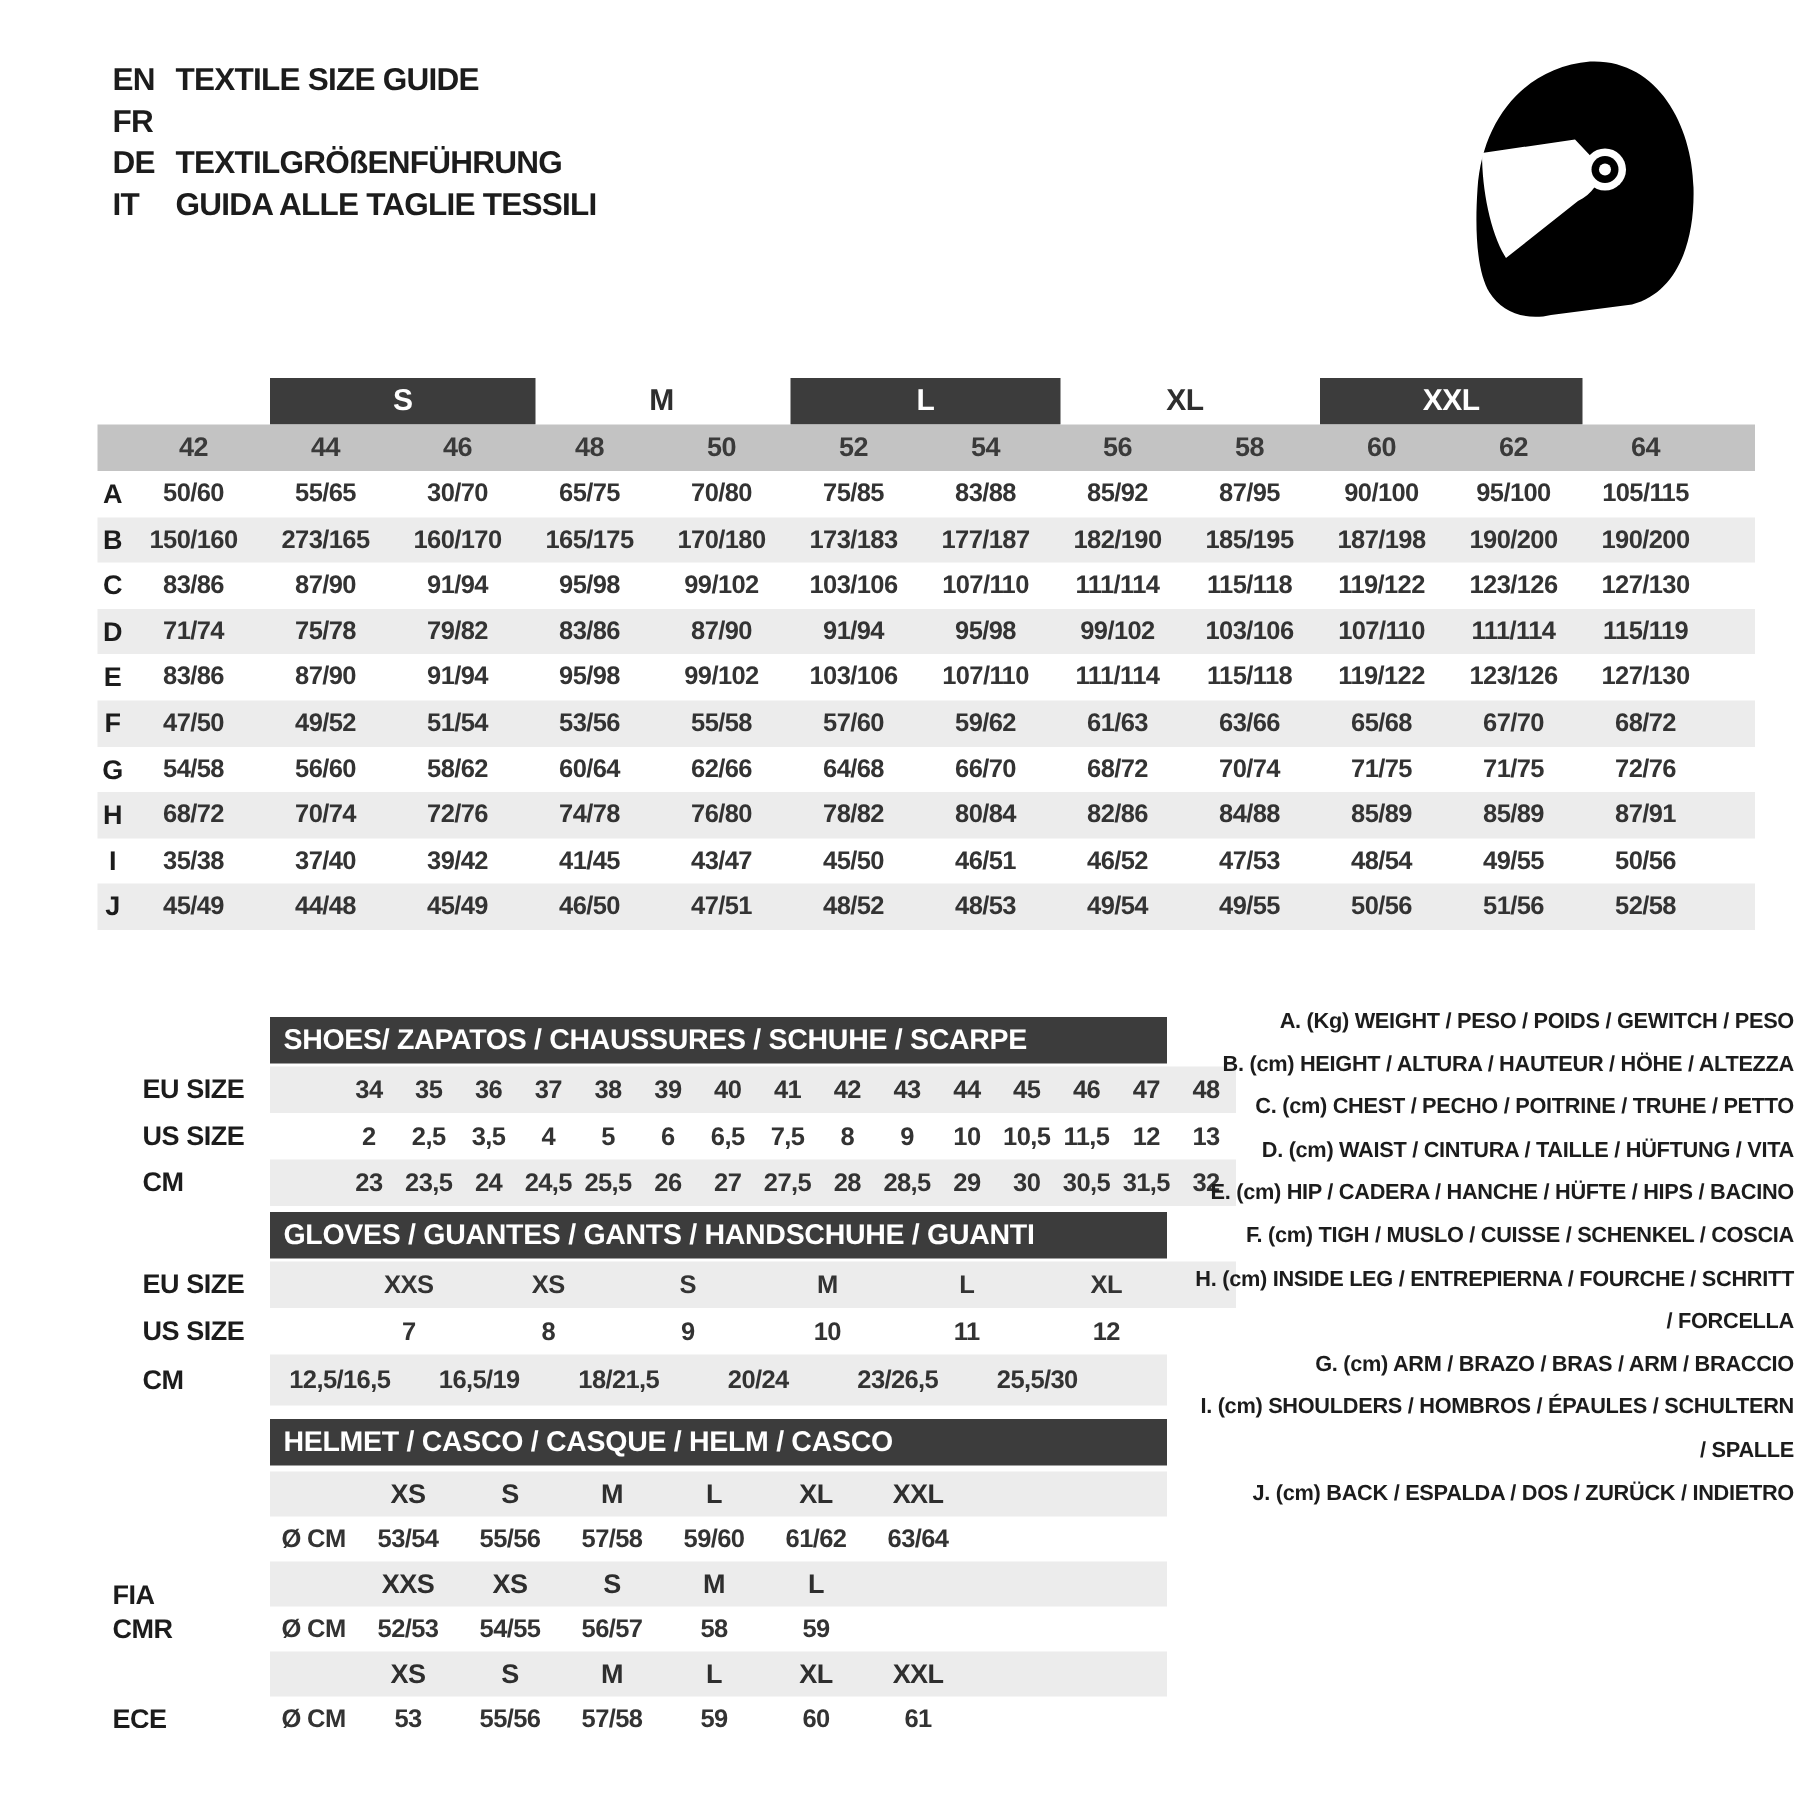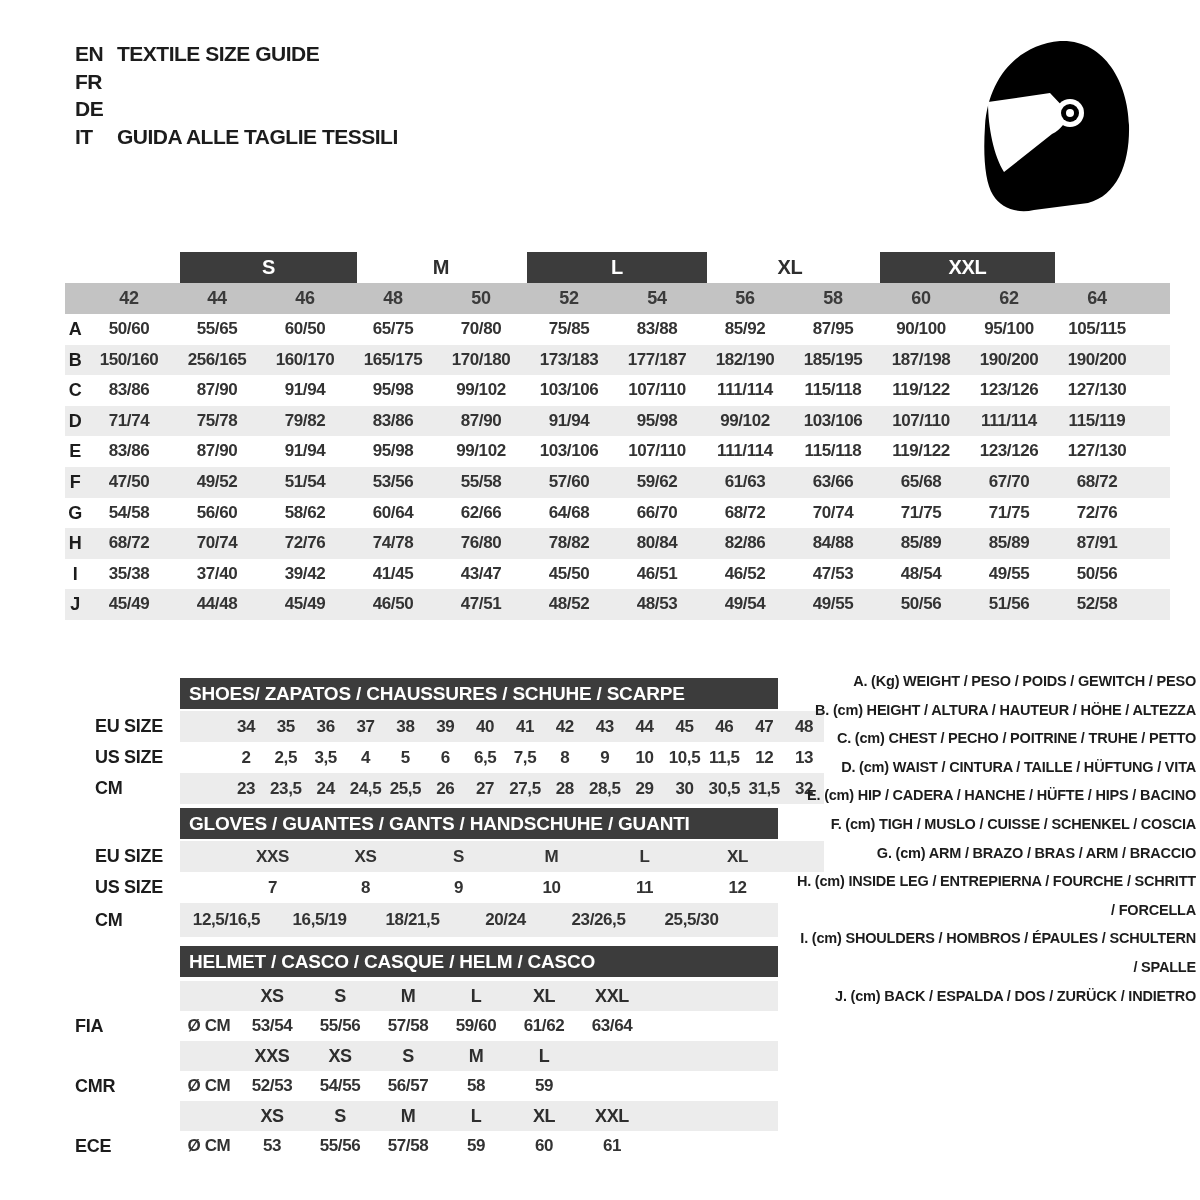--- a/index.html
+++ b/index.html
@@ -64,20 +64,21 @@
   <div class="lang-list">
       <div class="lang-row">
         <div class="lang-code">EN</div>
         <div class="lang-label">TEXTILE SIZE GUIDE</div>
       </div>
       <div class="lang-row">
         <div class="lang-code">FR</div>
       </div>
       <div class="lang-row">
         <div class="lang-code">DE</div>
+        <div class="lang-label">TEXTILGRÖßENFÜHRUNG</div>
       </div>
       <div class="lang-row">
         <div class="lang-code">IT</div>
         <div class="lang-label">GUIDA ALLE TAGLIE TESSILI</div>
       </div>
     </div>
 
   <div class="logo">
     <svg width="155" height="175" viewBox="0 0 155 175" aria-hidden="true">
       <path fill="#000" d="M82 3 C 38 7 10 42 7 88 C 5 118 7 144 15 157 C 23 170 39 176 56 172 L 110 165 C 140 157 152 124 151 87 C 150 44 126 1 82 3 Z"></path>
@@ -111,36 +112,36 @@
       <div class="cell">62</div>
       <div class="cell">64</div>
       <div class="cell"></div>
     </div>
 
   <div class="tbody">
       <div class="trow">
         <div class="cell letter">A</div>
         <div class="cell">50/60</div>
         <div class="cell">55/65</div>
-        <div class="cell">60/50</div>
+        <div class="cell">30/70</div>
         <div class="cell">65/75</div>
         <div class="cell">70/80</div>
         <div class="cell">75/85</div>
         <div class="cell">83/88</div>
         <div class="cell">85/92</div>
         <div class="cell">87/95</div>
         <div class="cell">90/100</div>
         <div class="cell">95/100</div>
         <div class="cell">105/115</div>
         <div class="cell"></div>
       </div>
       <div class="trow stripe">
         <div class="cell letter">B</div>
         <div class="cell">150/160</div>
-        <div class="cell">256/165</div>
+        <div class="cell">273/165</div>
         <div class="cell">160/170</div>
         <div class="cell">165/175</div>
         <div class="cell">170/180</div>
         <div class="cell">173/183</div>
         <div class="cell">177/187</div>
         <div class="cell">182/190</div>
         <div class="cell">185/195</div>
         <div class="cell">187/198</div>
         <div class="cell">190/200</div>
         <div class="cell">190/200</div>
@@ -355,21 +356,21 @@
   <div class="srow g6 gray lh34" style="top:903px">
       <div class="cell">12,5/16,5</div>
       <div class="cell">16,5/19</div>
       <div class="cell">18/21,5</div>
       <div class="cell">20/24</div>
       <div class="cell">23/26,5</div>
       <div class="cell">25,5/30</div>
     </div>
 
   <div class="sec-title" style="top:946px">HELMET / CASCO / CASQUE / HELM / CASCO</div>
-  <div class="std-label" style="top:1011px">FIA</div>
+  <div class="std-label" style="top:1048px">FIA</div>
   <div class="std-label" style="top:1071px">CMR</div>
   <div class="std-label" style="top:1131px">ECE</div>
   <div class="helmet-rows">
       <div class="hrow gh gray">
         <div class="cell unit"></div>
         <div class="cell">XS</div>
         <div class="cell">S</div>
         <div class="cell">M</div>
         <div class="cell">L</div>
         <div class="cell">XL</div>
@@ -420,19 +421,19 @@
       </div>
     </div>
 
   <div class="legend">
       <div class="legend-item">A. (Kg) WEIGHT / PESO / POIDS / GEWITCH / PESO</div>
       <div class="legend-item">B. (cm) HEIGHT / ALTURA / HAUTEUR / HÖHE / ALTEZZA</div>
       <div class="legend-item">C. (cm) CHEST / PECHO / POITRINE / TRUHE / PETTO</div>
       <div class="legend-item">D. (cm) WAIST / CINTURA / TAILLE / HÜFTUNG / VITA</div>
       <div class="legend-item">E. (cm) HIP / CADERA / HANCHE / HÜFTE / HIPS / BACINO</div>
       <div class="legend-item">F. (cm) TIGH / MUSLO / CUISSE / SCHENKEL / COSCIA</div>
+      <div class="legend-item">H. (cm) INSIDE LEG / ENTREPIERNA / FOURCHE / SCHRITT / FORCELLA</div>
       <div class="legend-item">G. (cm) ARM / BRAZO / BRAS / ARM / BRACCIO</div>
-      <div class="legend-item">H. (cm) INSIDE LEG / ENTREPIERNA / FOURCHE / SCHRITT / FORCELLA</div>
       <div class="legend-item">I. (cm) SHOULDERS / HOMBROS / ÉPAULES / SCHULTERN / SPALLE</div>
       <div class="legend-item">J. (cm) BACK / ESPALDA / DOS / ZURÜCK / INDIETRO</div>
     </div>
 
 </div>
 
 </body></html>

